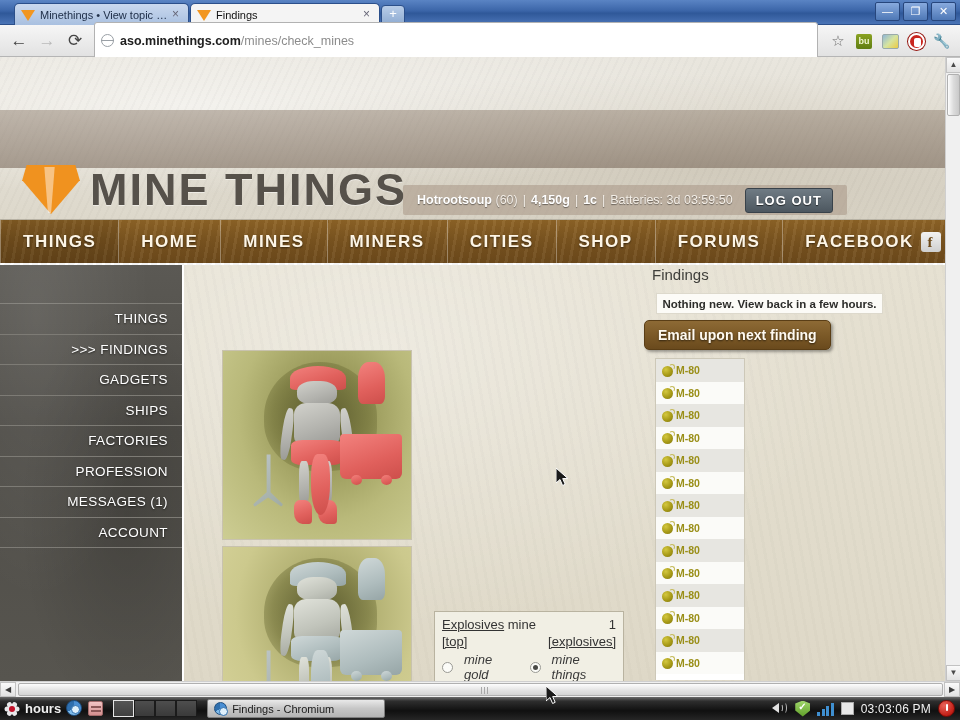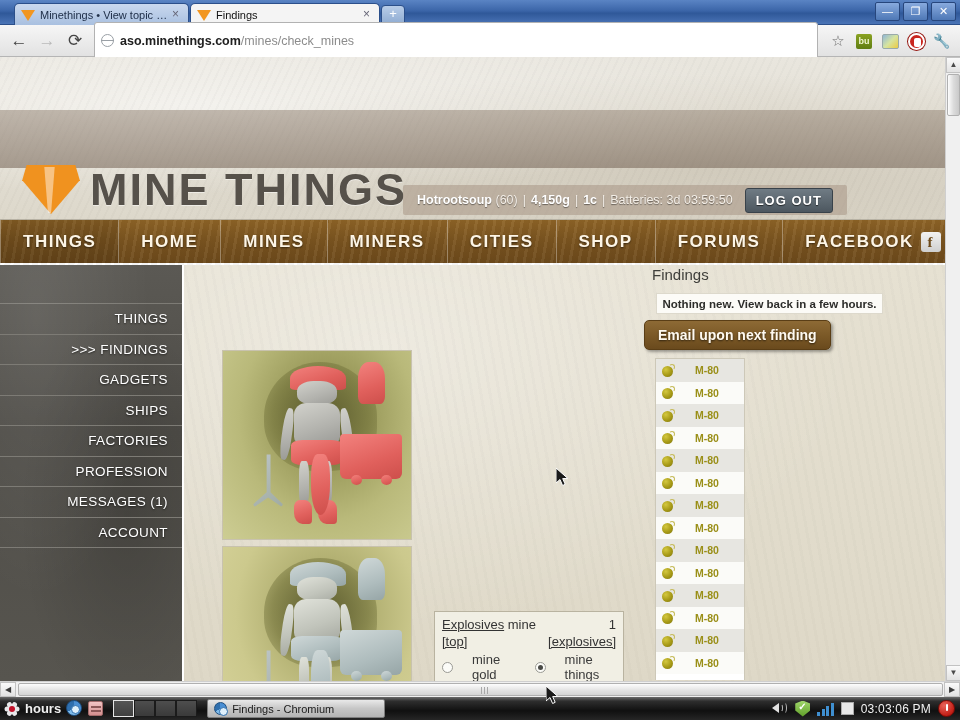--- a/index.html
+++ b/index.html
@@ -337,21 +337,21 @@
   .mine-box {
     position: absolute; width: 190px;
     background: #f1efe4; border: 1px solid #b9b3a0;
     padding: 5px 7px 5px 7px;
   }
   .mine-box.one { left: 250px; top: 346px; }
   .mb-row { display: flex; justify-content: space-between; align-items: baseline; font-size: 13px; color: #333; }
   .mb-row.r1 { margin-bottom: 2px; }
   .mb-link { text-decoration: underline; color: #333; font-weight: normal; }
   .mb-num { font-size: 13px; color: #333; }
-  .mb-radios { display: flex; align-items: center; gap: 19px; margin-top: 3px; font-size: 13px; color: #3a3a3a; }
+  .mb-radios { display: flex; align-items: center; gap: 11px; margin-top: 3px; font-size: 13px; color: #3a3a3a; font-style: italic; }
   .radio {
     width: 11px; height: 11px; border-radius: 50%;
     border: 1px solid #9a9a94; background: #fcfcf8; display: inline-block;
     position: relative; flex: 0 0 11px;
   }
   .radio.on::after {
     content: ""; position: absolute; left: 2.5px; top: 2.5px;
     width: 5px; height: 5px; border-radius: 50%; background: #4a4a46;
   }
 
@@ -375,21 +375,21 @@
     color: #fffaf0; font-size: 14px; font-weight: bold;
     text-shadow: 0 1px 2px rgba(0,0,0,.6);
   }
   .find-list {
     position: absolute; left: 21px; top: 93px; width: 90px;
     border: 1px solid #cdc8b8; border-bottom: none;
     background: #fff;
     overflow: hidden; height: 322px;
   }
   .find-row {
-    height: 22.5px; display: flex; align-items: center; gap: 20px; padding-left: 6px;
+    height: 22.5px; display: flex; align-items: center; gap: 1px; padding-left: 6px;
   }
   .find-row:nth-child(odd) { background: #e7e6e1; }
   .find-row:nth-child(even) { background: #fbfbf8; }
   .bomb {
     width: 13px; height: 13px; flex: 0 0 13px; position: relative;
   }
   .bomb-body {
     position: absolute; left: 0; bottom: 0; width: 11px; height: 11px;
     border-radius: 50%;
     background: radial-gradient(circle at 35% 32%, #d4c83f 0%, #a79a16 55%, #7d7311 100%);

